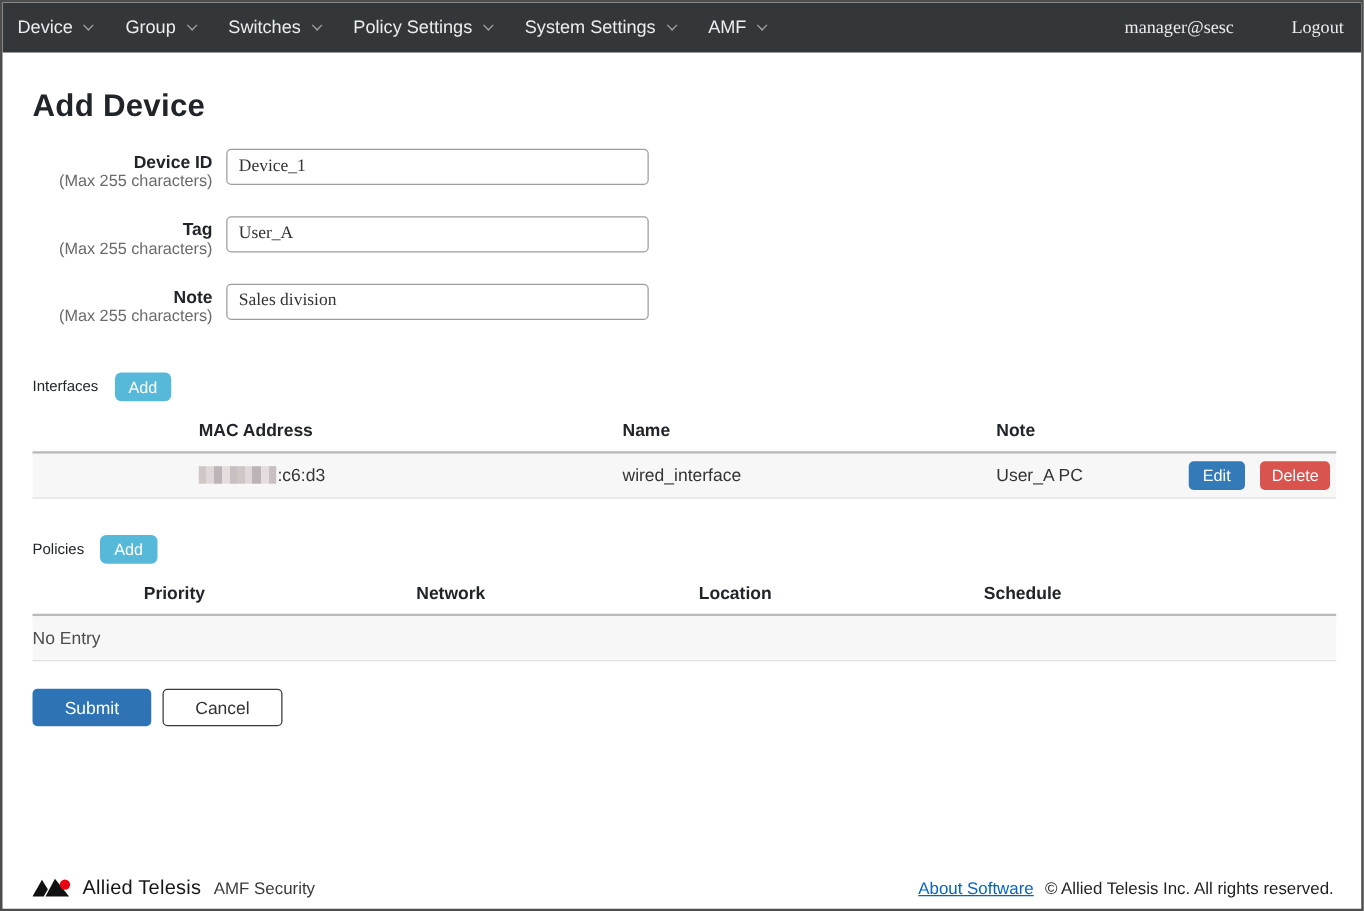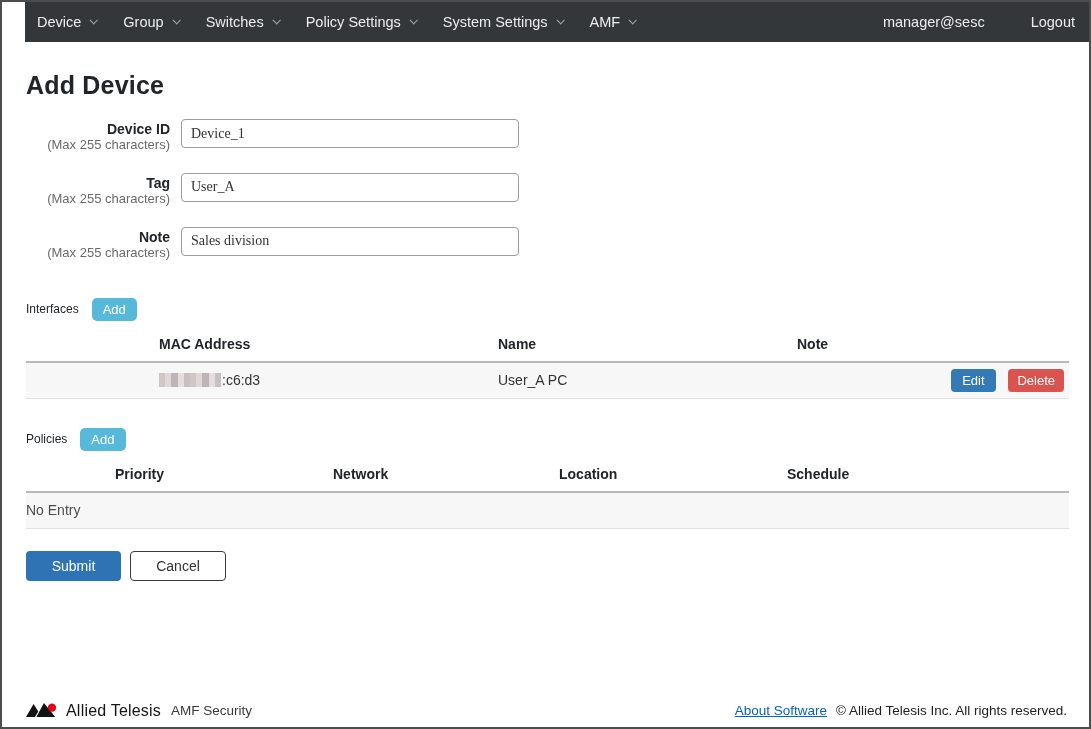--- a/index.html
+++ b/index.html
@@ -14,42 +14,41 @@
   }
 
   
   .navbar {
     height: 40px;
     background: #33373a;
     display: flex;
     align-items: center;
     padding: 0 14px 0 12px;
     color: #e9eaea;
-    margin-left: 23px;
   }
   .nav-left { display: flex; align-items: center; flex: 1; }
   .nav-item {
     font-size: 14.5px;
     color: #eceded;
     margin-right: 27px;
     cursor: pointer;
     display: flex;
     align-items: center;
     white-space: nowrap;
   }
   .chev {
     display: inline-block;
     width: 6px; height: 6px;
     border-right: 1.6px solid #a4a8ab;
     border-bottom: 1.6px solid #a4a8ab;
     transform: rotate(45deg) translateY(-1px);
     margin-left: 9px;
     margin-bottom: 3px;
   }
-  .nav-right { display: flex; align-items: flex-start; }
+  .nav-right { display: flex; align-items: flex-start; font-family: Liberation Serif, serif; }
   .nav-user { font-size: 14.5px; color: #ececec; margin-right: 46px; }
   .nav-logout { font-size: 14.5px; color: #ececec; cursor: pointer; }
 
   
   .main { padding: 0 24px; }
   .page-title {
     font-size: 25px;
     font-weight: 600;
     color: #212529;
     margin: 29px 0 0 0;
@@ -246,20 +245,21 @@
       <span>Name</span>
       <span>Note</span>
       <span></span>
     </div>
     <div class="tbl-row if-cols">
       <span></span>
       <span class="mac-cell">
         <span class="mac-redacted"></span>
         <span>:c6:d3</span>
       </span>
+      <span>wired_interface</span>
       <span>User_A PC</span>
       <span class="actions-cell">
         <button class="btn-edit">Edit</button>
         <button class="btn-delete">Delete</button>
       </span>
     </div>
   </div>
 
   <div class="section-head" style="margin-top: 29px;">
     <span class="section-title">Policies</span>

